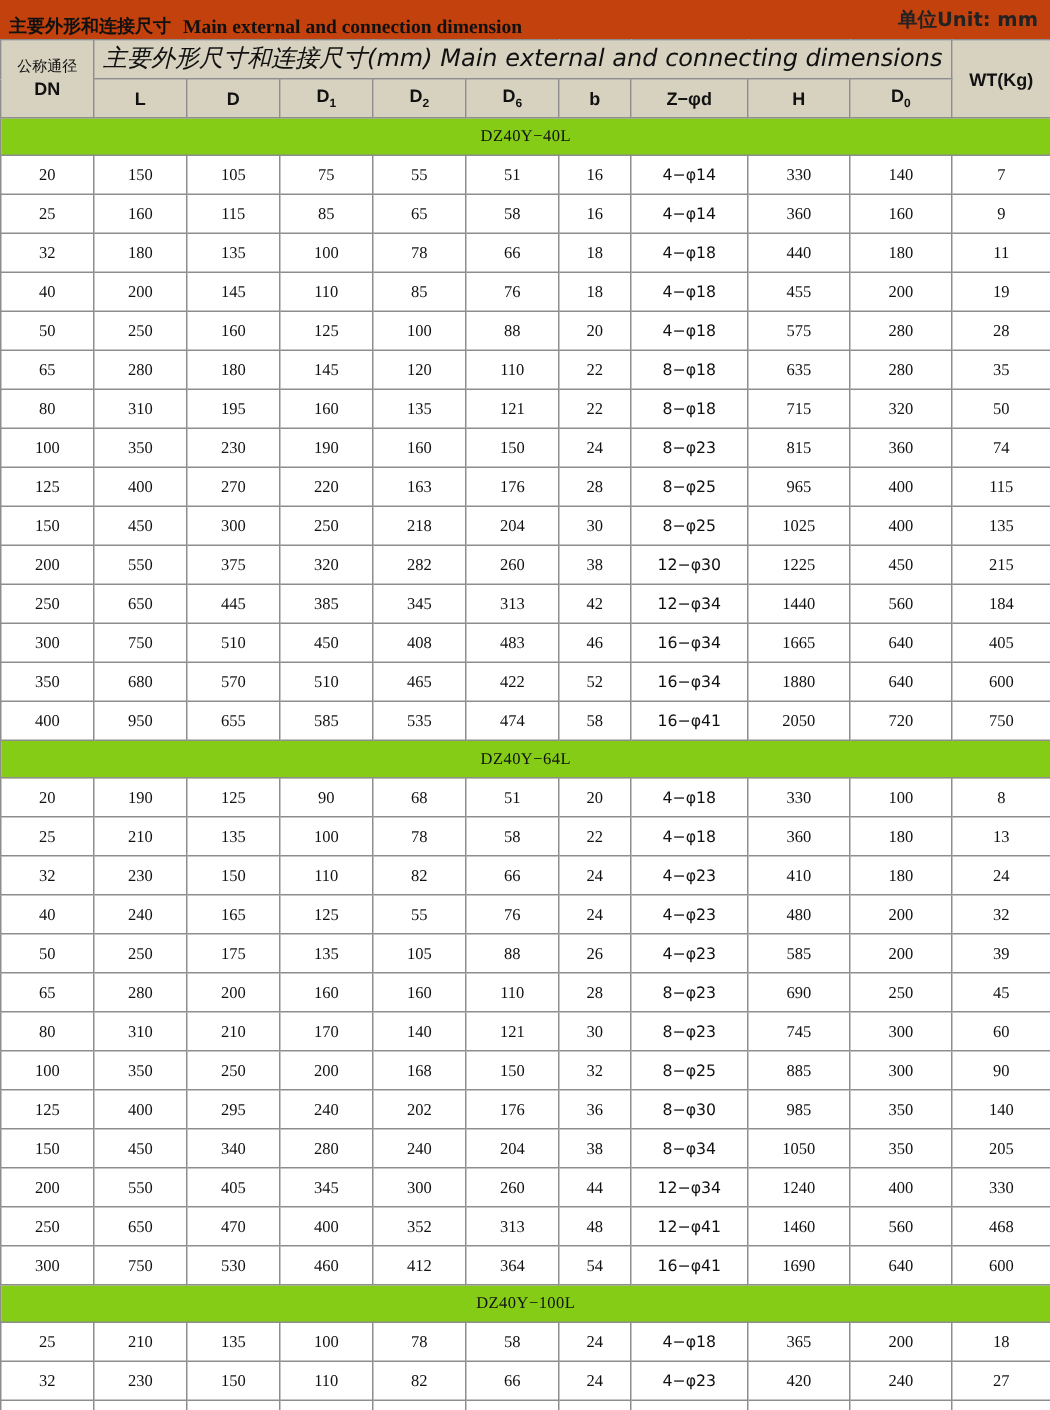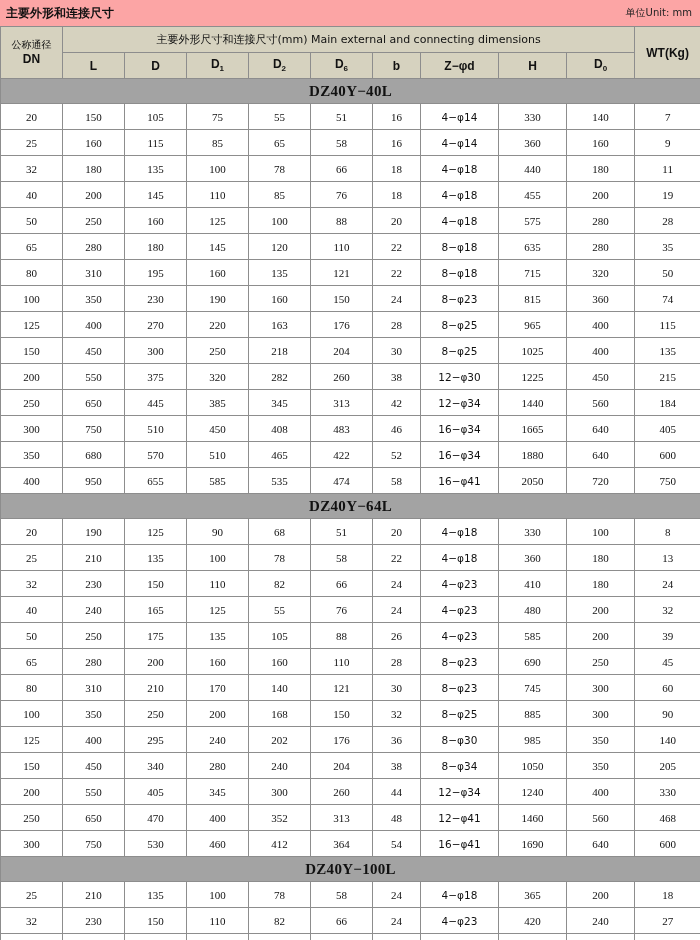--- a/index.html
+++ b/index.html
@@ -8,23 +8,23 @@
     background:#ffffff;
     font-family:"Liberation Serif", serif;
     color:#1a1a1a;
     -webkit-font-smoothing:antialiased;
   }
   .page{width:700px;position:relative;}
 
   
   .header{
     height:26px;
-    background:#fca5a5;
+    background:#c2410c;
     display:flex;
-    align-items:center;
+    align-items:flex-end;
     position:relative;
   }
   .header .cn{
     font-family:"DejaVu Sans", sans-serif;
     font-size:12px;
     font-weight:bold;
     color:#111;
     padding-left:6px;
     letter-spacing:0px;
   }
@@ -33,23 +33,24 @@
     font-size:13px;
     font-weight:bold;
     color:#111;
     padding-left:8px;
   }
   .header .unit{
     position:absolute;
     right:8px;
     top:50%;
     transform:translateY(-50%);
-    font-size:10px;
+    font-size:13px;
     font-family:"DejaVu Sans", sans-serif;
     color:#222;
+    font-weight:bold;
   }
 
   
   table{
     border-collapse:collapse;
     width:700px;
     table-layout:fixed;
   }
   td,th{
     border:1px solid #8d8d8d;
@@ -66,56 +67,58 @@
     font-weight:bold;
   }
   .hdr-cn{
     font-family:"DejaVu Sans", sans-serif;
     font-size:10px;
     font-weight:normal;
     line-height:1.25;
   }
   .hdr-group{
     font-family:"DejaVu Sans", sans-serif;
-    font-size:11px;
+    font-size:16px;
     font-weight:normal;
+    font-style:italic;
   }
   .hdr-sub{
     font-family:Liberation Sans, sans-serif;
     font-size:12px;
     font-weight:bold;
   }
   .sub{
     font-size:8px;
     vertical-align:sub;
   }
   .section-row td{
-    background:#a3a3a3;
+    background:#84cc16;
     font-family:"Liberation Serif", serif;
-    font-weight:bold;
-    font-size:15px;
+    font-weight:normal;
+    font-size:11px;
     height:24px;
     letter-spacing:0.3px;
   }
   tbody td{
     background:#ffffff;
     height:25px;
   }
   tbody td.dn{
     background:#ffffff;
   }
   .phi{font-family:"DejaVu Sans", sans-serif;font-size:10.5px;margin-top:47px;}
 </style>
 </head>
 <body>
 
 <div class="page">
 
   <div class="header">
     <span class="cn">主要外形和连接尺寸</span>
+    <span class="en">Main external and connection dimension</span>
     <span class="unit">单位Unit: mm</span>
   </div>
 
   <table>
     <colgroup>
       <col style="width:62px">
       <col style="width:62px">
       <col style="width:62px">
       <col style="width:62px">
       <col style="width:62px">

